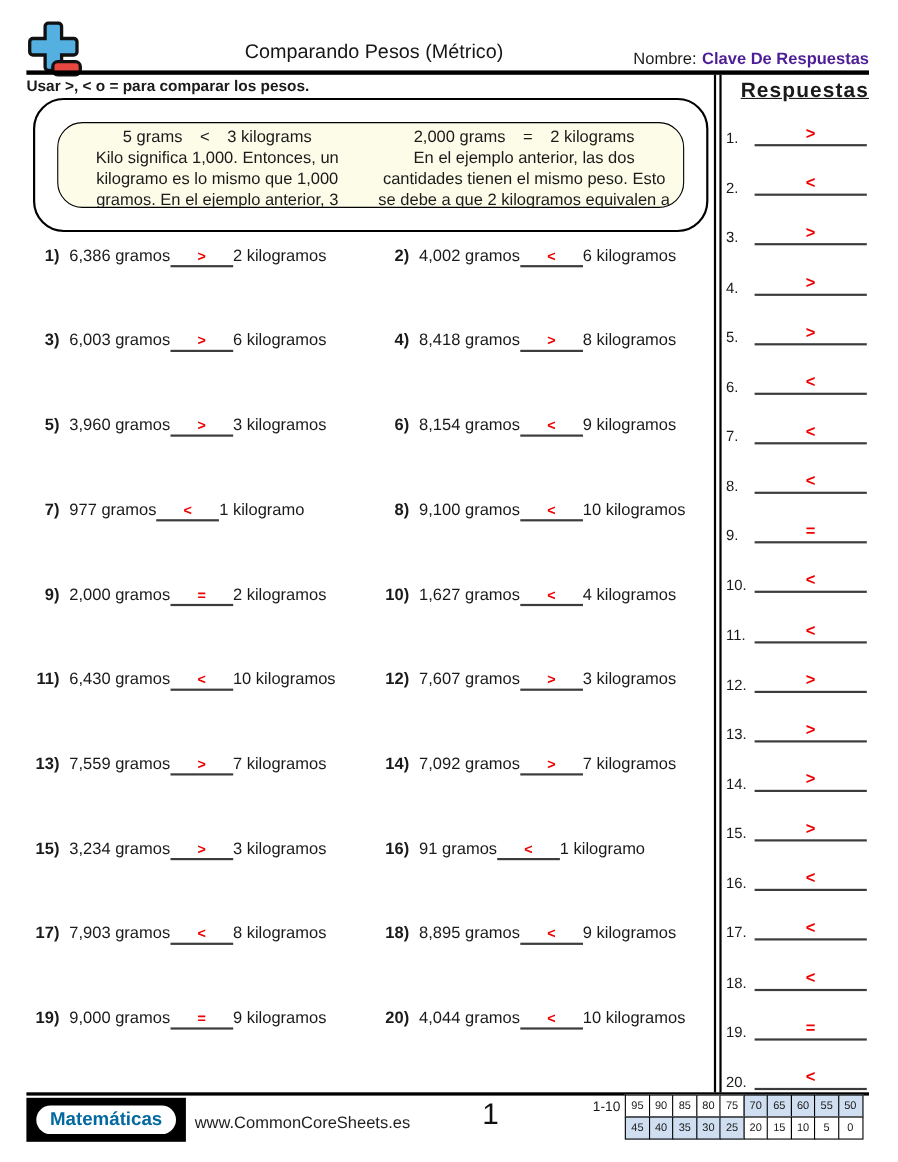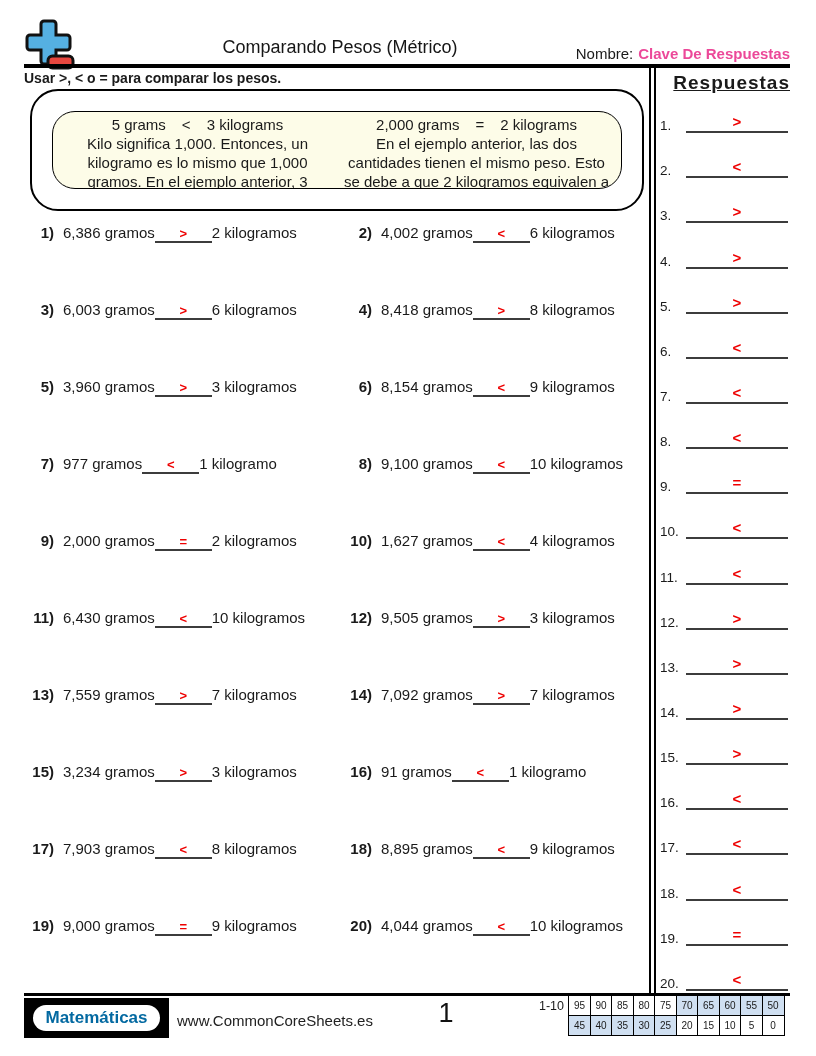--- a/index.html
+++ b/index.html
@@ -3,21 +3,21 @@
 <meta charset="utf-8">
 <style>
   * { box-sizing: border-box; margin: 0; padding: 0; }
   html,body { width:816px; height:1056px; background:#ffffff; font-family:"Liberation Sans", sans-serif; color:#1a1a1a; }
   .page { position:relative; width:816px; height:1056px; overflow:hidden; background:#fff; }
 
   
   .logo { position:absolute; left:24px; top:18px; width:52px; height:52px; }
   .title { position:absolute; left:150px; top:37px; width:380px; text-align:center; font-size:18px; color:#161616; }
   .name-row { position:absolute; top:45px; right:26px; font-size:15px; white-space:nowrap; }
-  .name-value { color:#ec4899; font-weight:bold; margin-left:5px;margin-top:20px; }
+  .name-value { color:#4c1d95; font-weight:bold; margin-left:5px;margin-top:20px; }
   .header-line { position:absolute; left:24px; right:26px; top:64px; height:4px; background:#000; }
 
   
   .instructions { position:absolute; left:24px; top:70px; font-size:14px; font-weight:bold; }
 
   
   .example-outer { position:absolute; left:30px; top:89px; width:614px; height:122px;
       border:2.5px solid #000; border-radius:28px; padding:20px; background:#fff; }
   .example-inner { width:100%; height:100%; border:1.5px solid #000; border-radius:23px;
       background:#fdfce8; padding:3px 8px; display:flex; gap:6px; overflow:hidden; }
@@ -172,21 +172,21 @@
 
     <div class="prob">
       <span class="p-num">11)</span>
       <span>6,430 gramos</span>
       <span class="p-line"><span class="p-sym">&lt;</span></span>
       <span>10 kilogramos</span>
     </div>
 
     <div class="prob">
       <span class="p-num">12)</span>
-      <span>9,505 gramos</span>
+      <span>7,607 gramos</span>
       <span class="p-line"><span class="p-sym">&gt;</span></span>
       <span>3 kilogramos</span>
     </div>
 
     <div class="prob">
       <span class="p-num">13)</span>
       <span>7,559 gramos</span>
       <span class="p-line"><span class="p-sym">&gt;</span></span>
       <span>7 kilogramos</span>
     </div>

